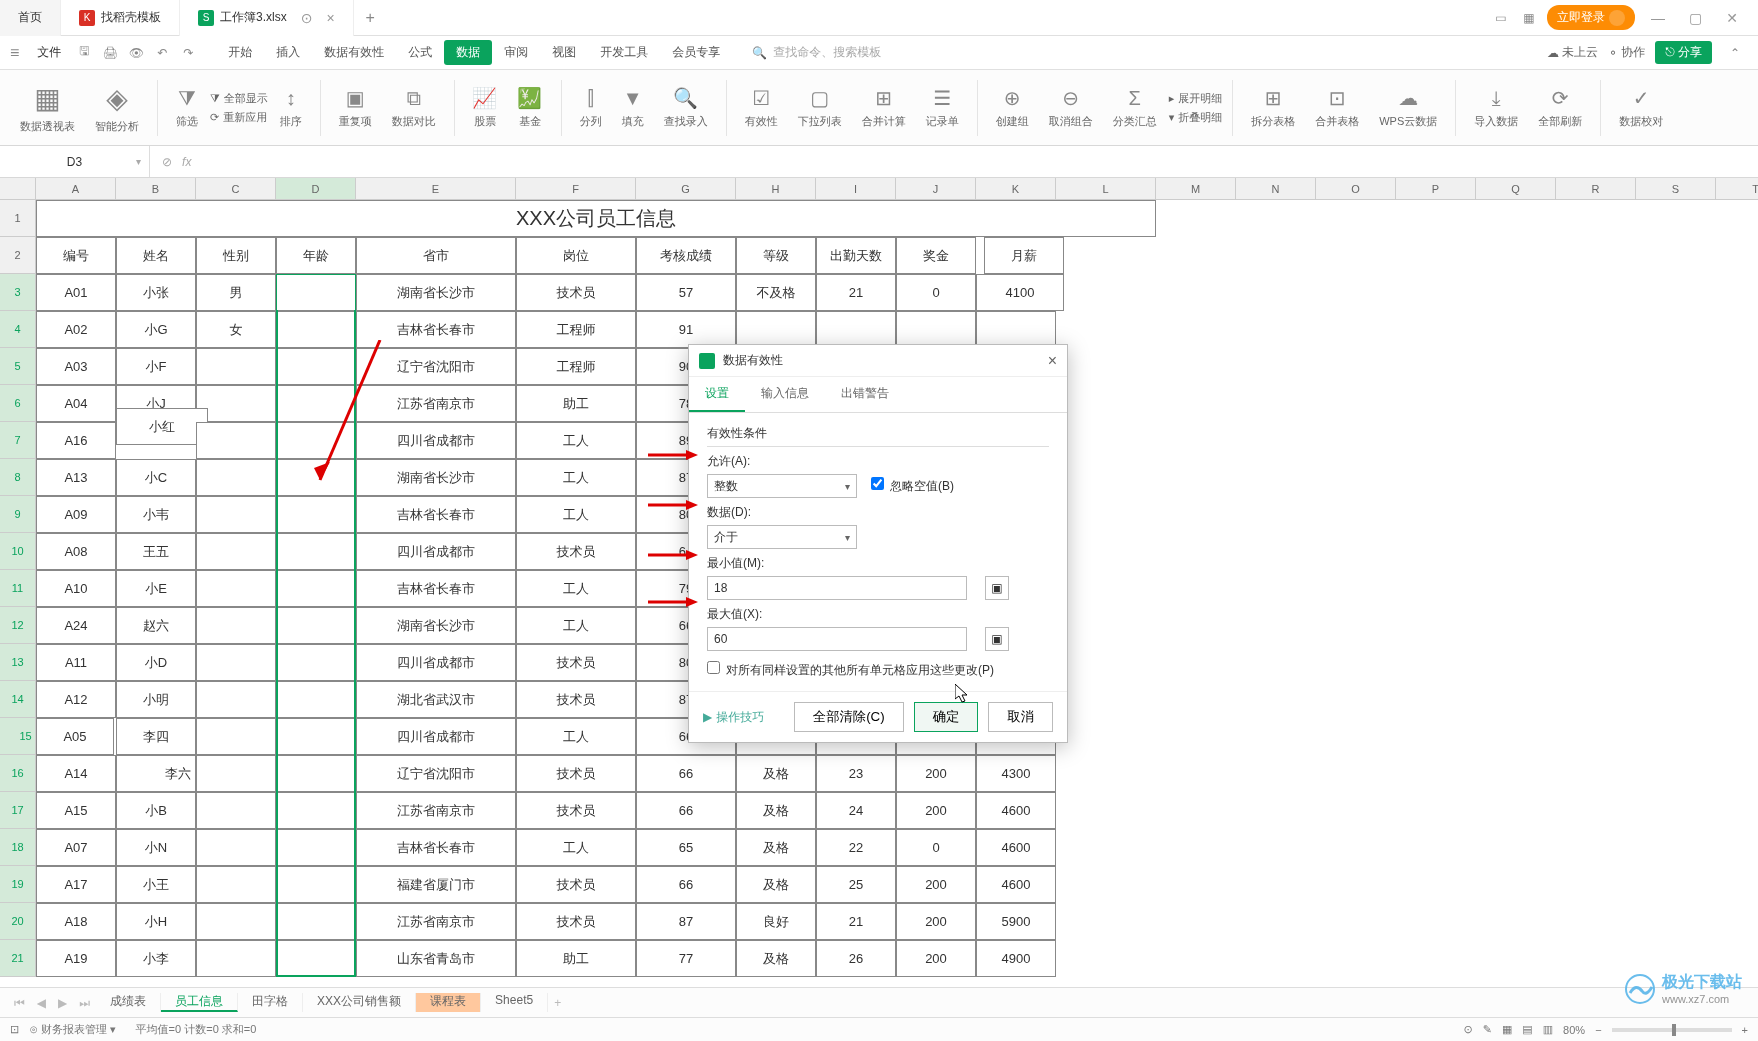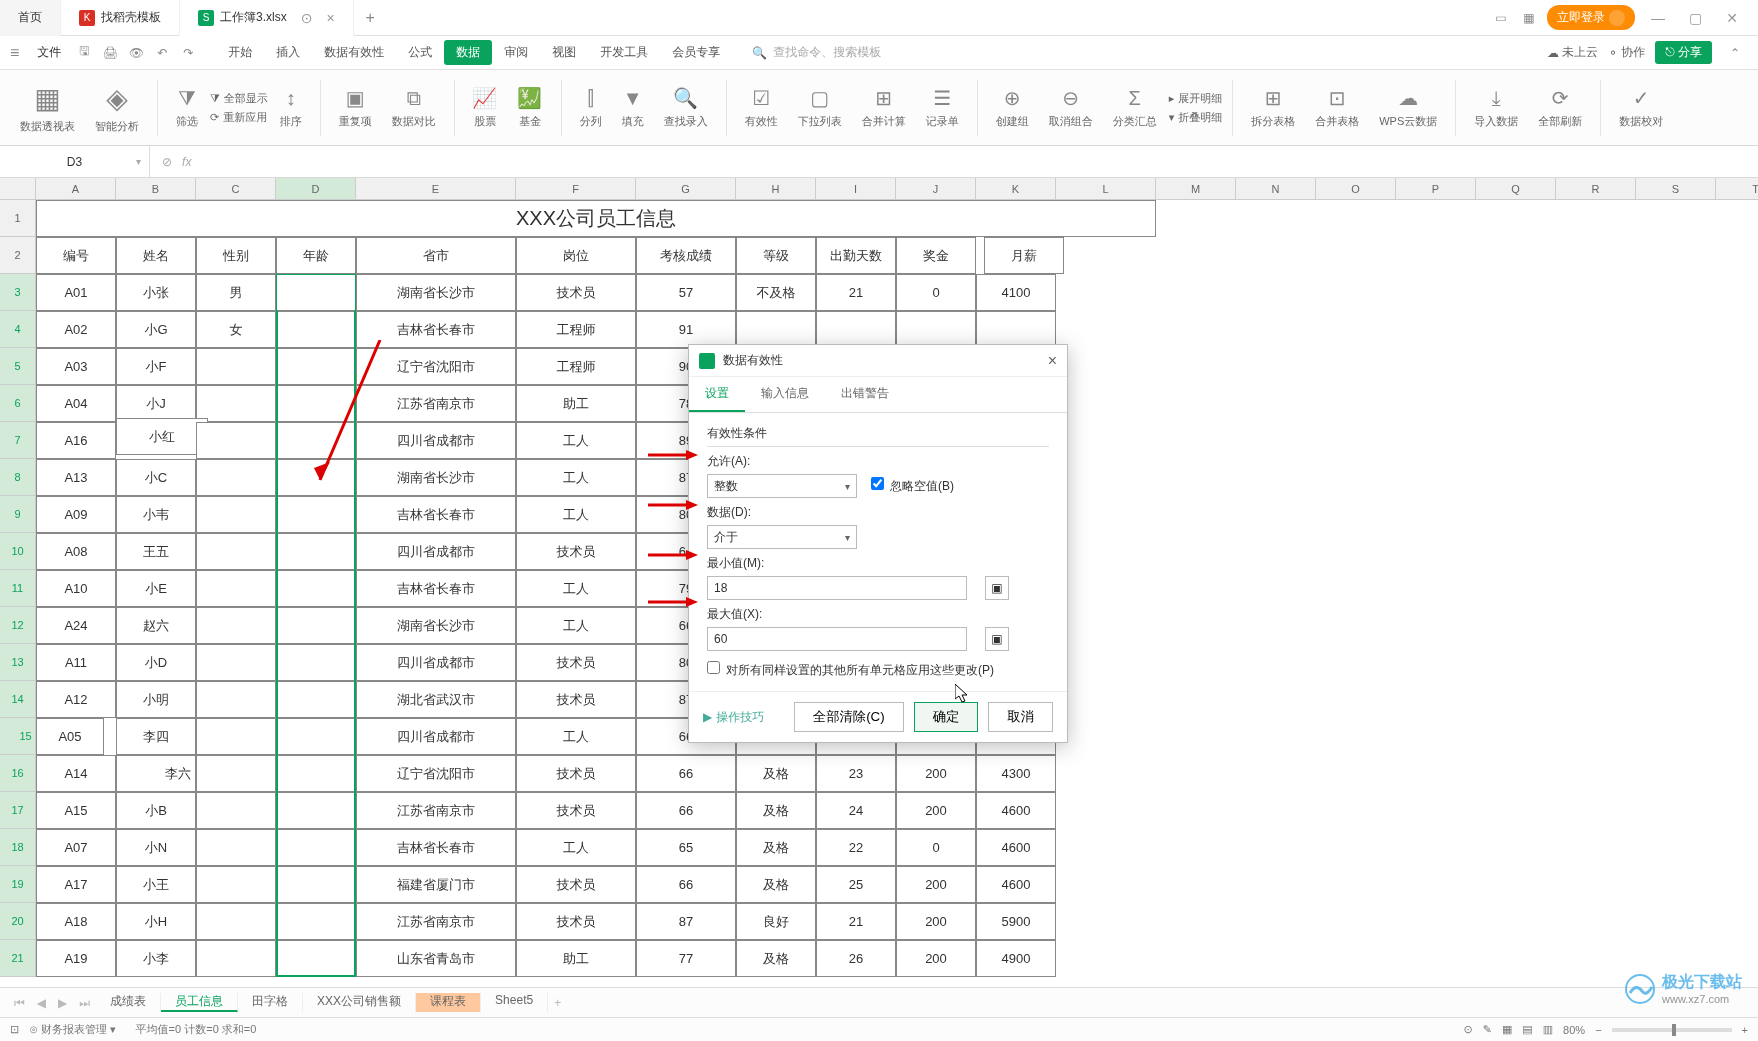--- a/index.html
+++ b/index.html
@@ -333,21 +333,21 @@
       <div class="cell bordered" style="left: 0px; top: 74px; width: 80px; height: 37px;">A01</div>
       <div class="cell bordered" style="left: 80px; top: 74px; width: 80px; height: 37px;">小张</div>
       <div class="cell bordered" style="left: 160px; top: 74px; width: 80px; height: 37px;">男</div>
       <div class="cell bordered" style="left: 240px; top: 74px; width: 80px; height: 37px;"></div>
       <div class="cell bordered" style="left: 320px; top: 74px; width: 160px; height: 37px;">湖南省长沙市</div>
       <div class="cell bordered" style="left: 480px; top: 74px; width: 120px; height: 37px;">技术员</div>
       <div class="cell bordered" style="left: 600px; top: 74px; width: 100px; height: 37px;">57</div>
       <div class="cell bordered" style="left: 700px; top: 74px; width: 80px; height: 37px;">不及格</div>
       <div class="cell bordered" style="left: 780px; top: 74px; width: 80px; height: 37px;">21</div>
       <div class="cell bordered" style="left: 860px; top: 74px; width: 80px; height: 37px;">0</div>
-      <div class="cell bordered" style="left: 940px; top: 74px; width: 80px; height: 37px;">4100</div>
+      <div class="cell bordered" style="left: 940px; top: 74px; width: 88px; height: 37px;">4100</div>
       <div class="cell bordered" style="left: 0px; top: 111px; width: 80px; height: 37px;">A02</div>
       <div class="cell bordered" style="left: 80px; top: 111px; width: 80px; height: 37px;">小G</div>
       <div class="cell bordered" style="left: 160px; top: 111px; width: 80px; height: 37px;">女</div>
       <div class="cell bordered" style="left: 240px; top: 111px; width: 80px; height: 37px;"></div>
       <div class="cell bordered" style="left: 320px; top: 111px; width: 160px; height: 37px;">吉林省长春市</div>
       <div class="cell bordered" style="left: 480px; top: 111px; width: 120px; height: 37px;">工程师</div>
       <div class="cell bordered" style="left: 600px; top: 111px; width: 100px; height: 37px;">91</div>
       <div class="cell bordered" style="left: 700px; top: 111px; width: 80px; height: 37px;"></div>
       <div class="cell bordered" style="left: 780px; top: 111px; width: 80px; height: 37px;"></div>
       <div class="cell bordered" style="left: 860px; top: 111px; width: 80px; height: 37px;"></div>
@@ -368,21 +368,21 @@
       <div class="cell bordered" style="left: 160px; top: 185px; width: 80px; height: 37px;"></div>
       <div class="cell bordered" style="left: 240px; top: 185px; width: 80px; height: 37px;"></div>
       <div class="cell bordered" style="left: 320px; top: 185px; width: 160px; height: 37px;">江苏省南京市</div>
       <div class="cell bordered" style="left: 480px; top: 185px; width: 120px; height: 37px;">助工</div>
       <div class="cell bordered" style="left: 600px; top: 185px; width: 100px; height: 37px;">78</div>
       <div class="cell bordered" style="left: 700px; top: 185px; width: 80px; height: 37px;"></div>
       <div class="cell bordered" style="left: 780px; top: 185px; width: 80px; height: 37px;"></div>
       <div class="cell bordered" style="left: 860px; top: 185px; width: 80px; height: 37px;"></div>
       <div class="cell bordered" style="left: 940px; top: 185px; width: 80px; height: 37px;"></div>
       <div class="cell bordered" style="left: 0px; top: 222px; width: 80px; height: 37px;">A16</div>
-      <div class="cell bordered" style="left: 80px; top: 218px; width: 92px; height: 37px;">小红</div>
+      <div class="cell bordered" style="left: 80px; top: 208px; width: 92px; height: 37px;">小红</div>
       <div class="cell bordered" style="left: 160px; top: 222px; width: 80px; height: 37px;"></div>
       <div class="cell bordered" style="left: 240px; top: 222px; width: 80px; height: 37px;"></div>
       <div class="cell bordered" style="left: 320px; top: 222px; width: 160px; height: 37px;">四川省成都市</div>
       <div class="cell bordered" style="left: 480px; top: 222px; width: 120px; height: 37px;">工人</div>
       <div class="cell bordered" style="left: 600px; top: 222px; width: 100px; height: 37px;">89</div>
       <div class="cell bordered" style="left: 700px; top: 222px; width: 80px; height: 37px;"></div>
       <div class="cell bordered" style="left: 780px; top: 222px; width: 80px; height: 37px;"></div>
       <div class="cell bordered" style="left: 860px; top: 222px; width: 80px; height: 37px;"></div>
       <div class="cell bordered" style="left: 940px; top: 222px; width: 80px; height: 37px;"></div>
       <div class="cell bordered" style="left: 0px; top: 259px; width: 80px; height: 37px;">A13</div>
@@ -455,21 +455,21 @@
       <div class="cell bordered" style="left: 80px; top: 481px; width: 80px; height: 37px;">小明</div>
       <div class="cell bordered" style="left: 160px; top: 481px; width: 80px; height: 37px;"></div>
       <div class="cell bordered" style="left: 240px; top: 481px; width: 80px; height: 37px;"></div>
       <div class="cell bordered" style="left: 320px; top: 481px; width: 160px; height: 37px;">湖北省武汉市</div>
       <div class="cell bordered" style="left: 480px; top: 481px; width: 120px; height: 37px;">技术员</div>
       <div class="cell bordered" style="left: 600px; top: 481px; width: 100px; height: 37px;">87</div>
       <div class="cell bordered" style="left: 700px; top: 481px; width: 80px; height: 37px;">良好</div>
       <div class="cell bordered" style="left: 780px; top: 481px; width: 80px; height: 37px;">23</div>
       <div class="cell bordered" style="left: 860px; top: 481px; width: 80px; height: 37px;">200</div>
       <div class="cell bordered" style="left: 940px; top: 481px; width: 80px; height: 37px;">5300</div>
-      <div class="cell bordered" style="left: 0px; top: 518px; width: 68px; height: 37px;">A05</div>
+      <div class="cell bordered" style="left: 0px; top: 518px; width: 78px; height: 37px;">A05</div>
       <div class="cell bordered" style="left: 80px; top: 518px; width: 80px; height: 37px;">李四</div>
       <div class="cell bordered" style="left: 160px; top: 518px; width: 80px; height: 37px;"></div>
       <div class="cell bordered" style="left: 240px; top: 518px; width: 80px; height: 37px;"></div>
       <div class="cell bordered" style="left: 320px; top: 518px; width: 160px; height: 37px;">四川省成都市</div>
       <div class="cell bordered" style="left: 480px; top: 518px; width: 120px; height: 37px;">工人</div>
       <div class="cell bordered" style="left: 600px; top: 518px; width: 100px; height: 37px;">66</div>
       <div class="cell bordered" style="left: 700px; top: 518px; width: 80px; height: 37px;">及格</div>
       <div class="cell bordered" style="left: 780px; top: 518px; width: 80px; height: 37px;">22</div>
       <div class="cell bordered" style="left: 860px; top: 518px; width: 80px; height: 37px;">0</div>
       <div class="cell bordered" style="left: 940px; top: 518px; width: 80px; height: 37px;">3900</div>

